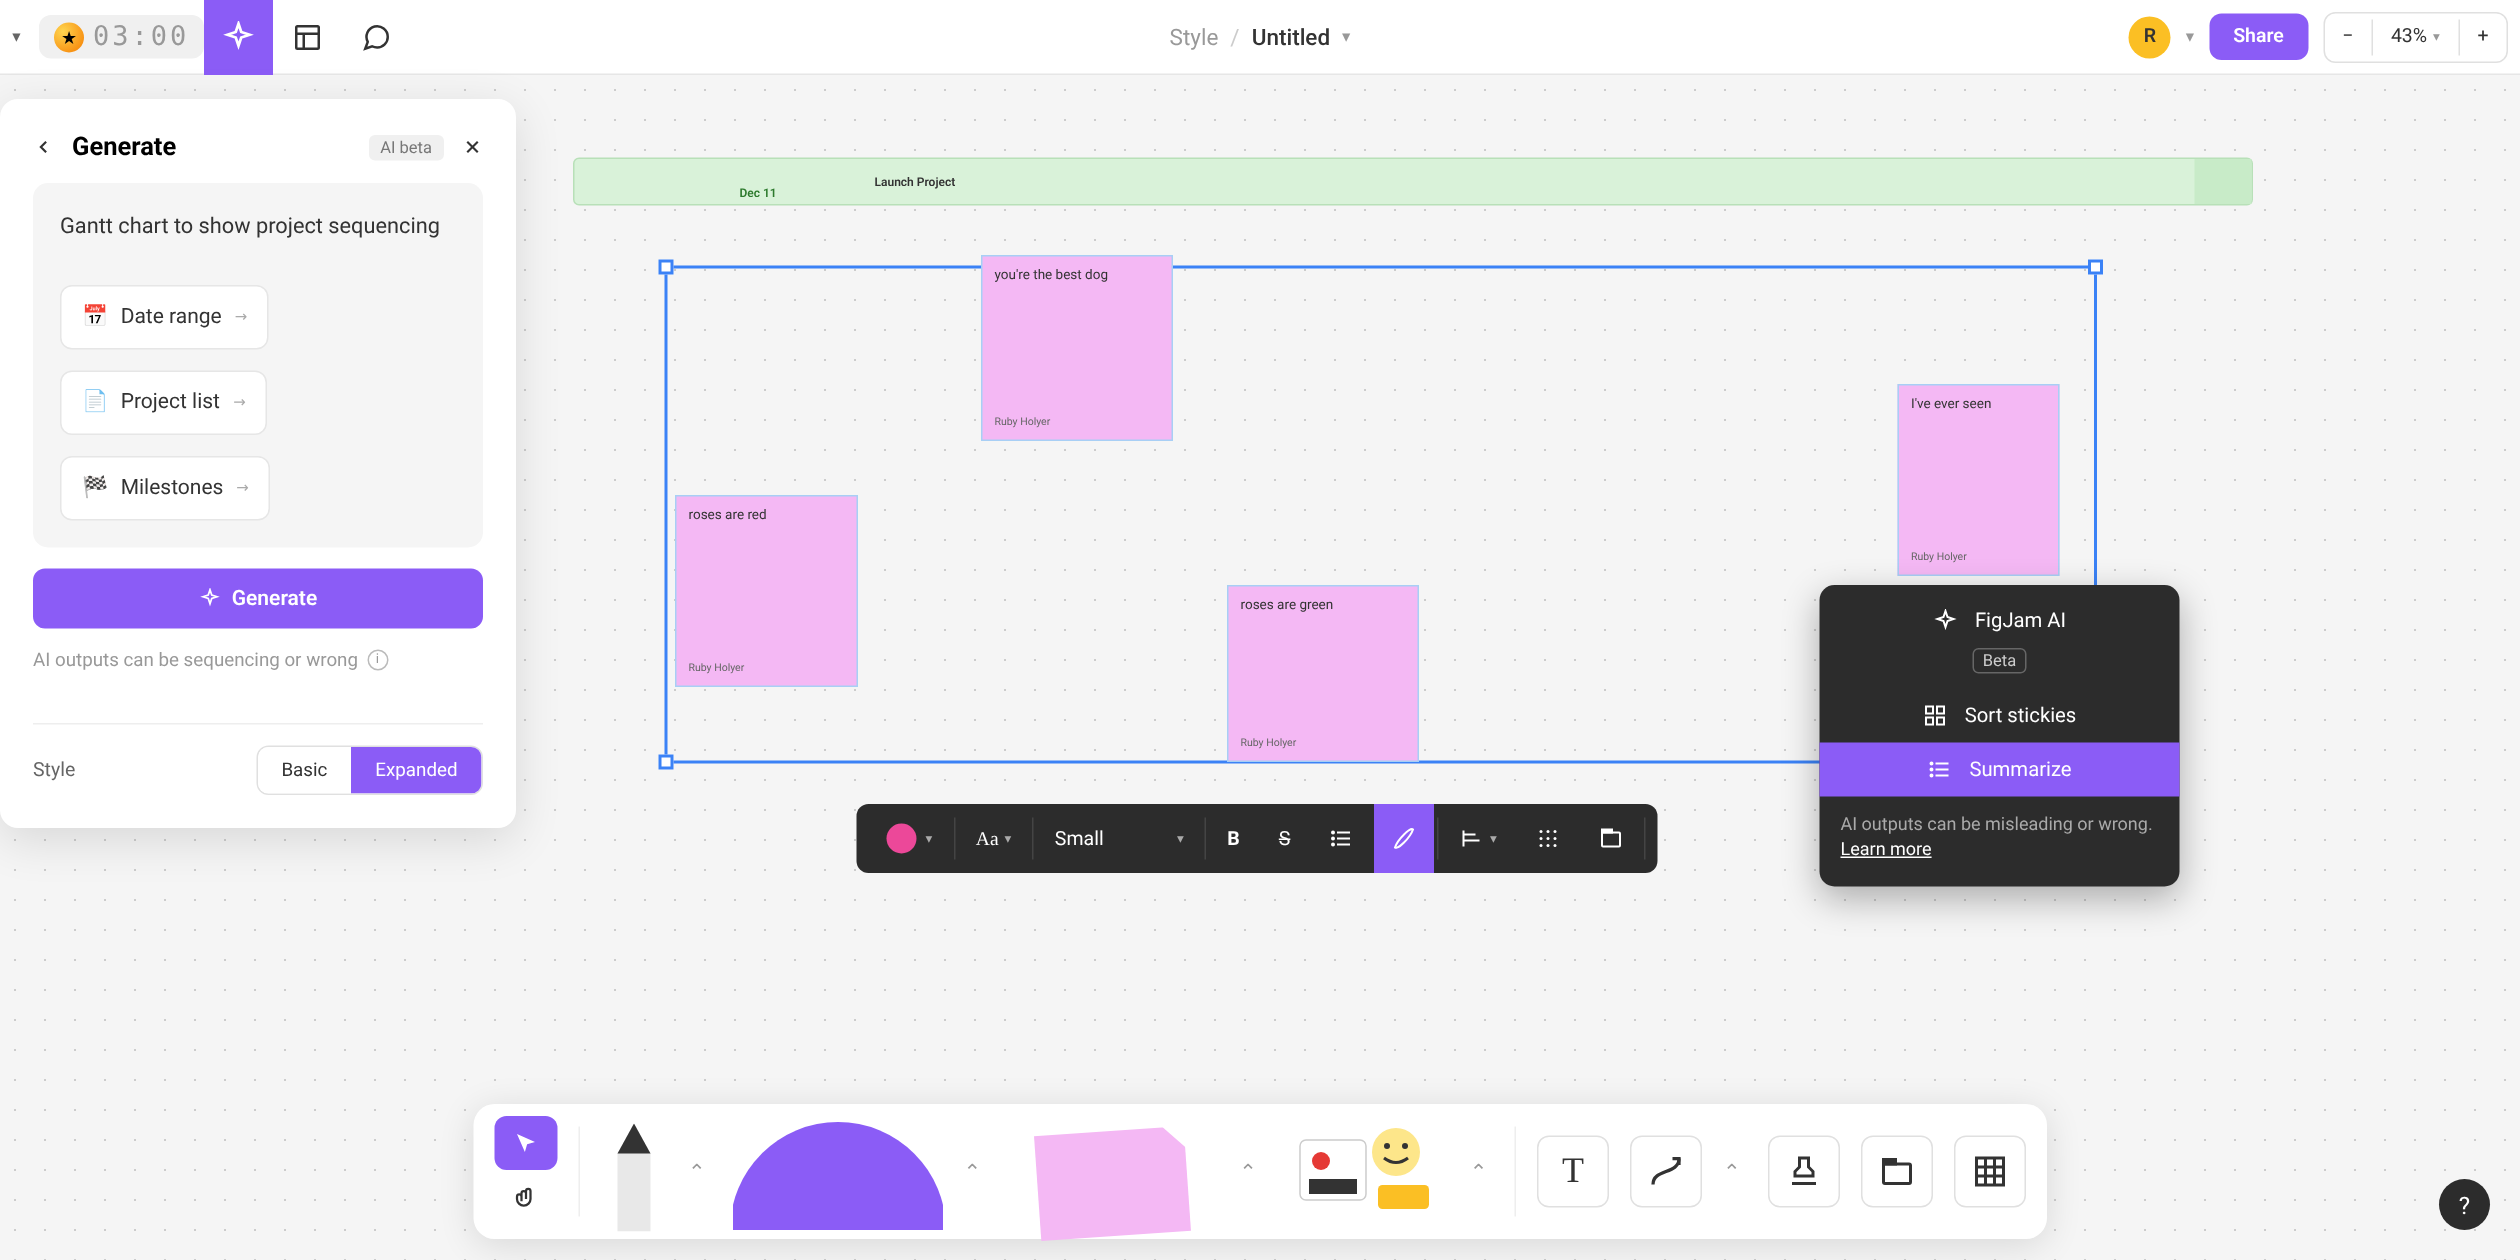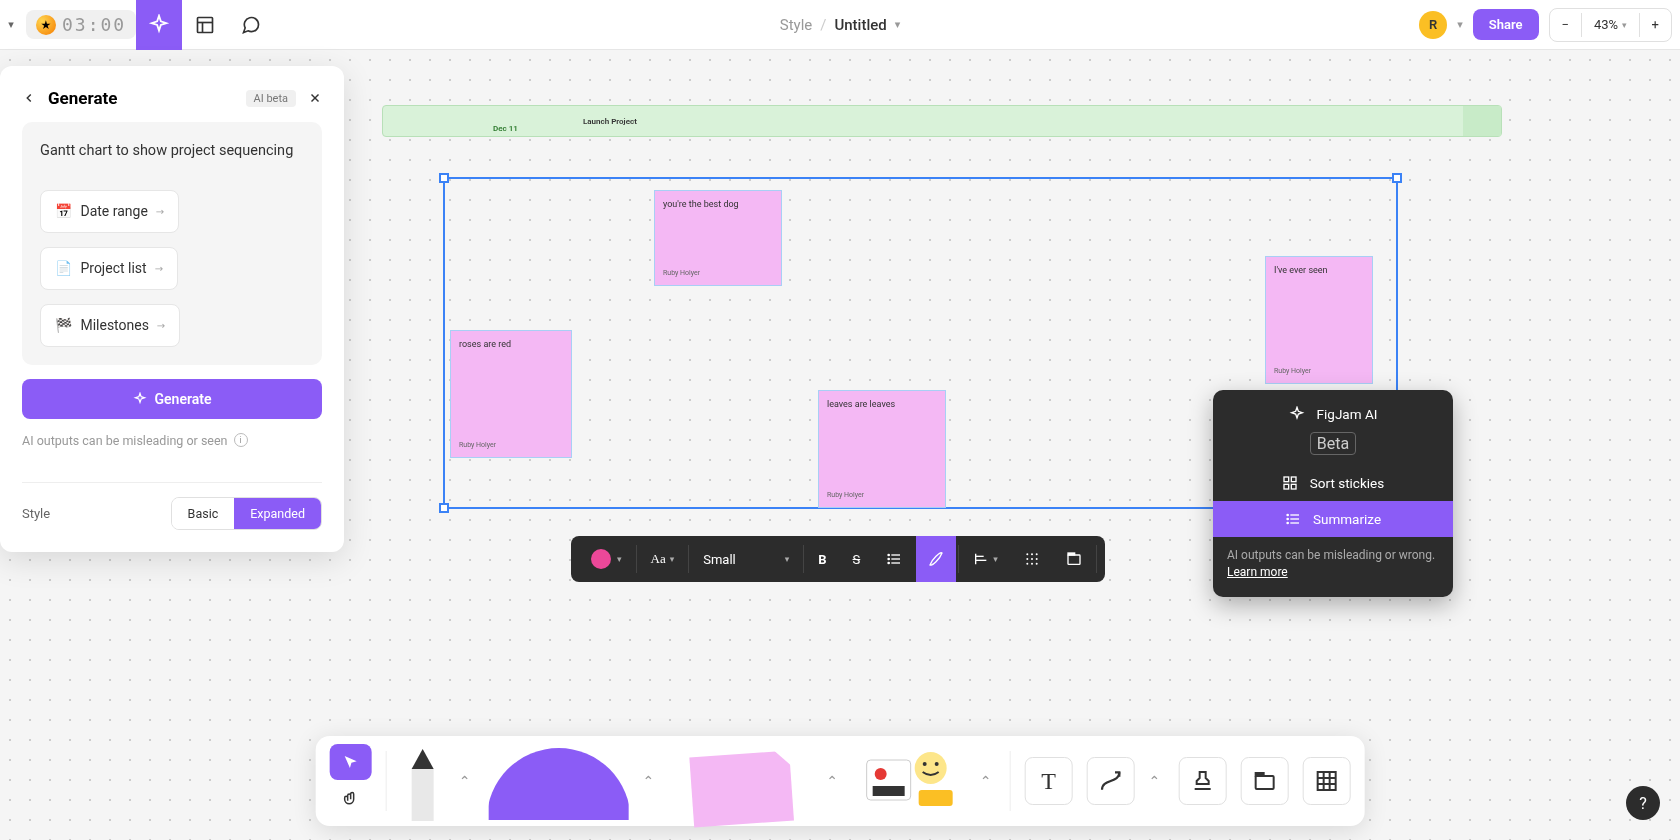--- a/index.html
+++ b/index.html
@@ -70,21 +70,21 @@
 .ctx-item { height: 46px; display: flex; align-items: center; justify-content: center; padding: 0 12px; color: #fff; font-size: 13px; }
 .ctx-swatch { width: 20px; height: 20px; border-radius: 50%; background: #ec4899; }
 .ctx-sep { width: 1px; height: 28px; background: #444; }
 .ctx-active { background: #8b5cf6; }
 
 
 .ai-popup { position: absolute; top: 340px; left: 1213px; width: 240px; background: #2c2c2c; border-radius: 10px; padding: 6px 0; color: #fff; font-size: 13.5px; box-shadow: 0 8px 24px rgba(0,0,0,0.3); }
 .ai-row { display: flex; align-items: center; justify-content: space-between; padding: 10px 14px; gap: 10px; flex-direction: column; }
 .ai-row-left { display: flex; align-items: center; gap: 12px; }
 .ai-row.hover { background: #8b5cf6; }
-.ai-beta { border: 1px solid #666; border-radius: 4px; padding: 1px 6px; font-size: 16px; color: #ccc; }
+.ai-beta { border: 1px solid #666; border-radius: 4px; padding: 1px 6px; font-size: 11px; color: #ccc; }
 .ai-footer { padding: 10px 14px; font-size: 12px; color: #aaa; line-height: 1.4; }
 .ai-footer a { color: #fff; text-decoration: underline; }
 
 
 .bottom-bar { position: absolute; bottom: 14px; left: 50%; transform: translateX(-50%); height: 90px; background: #fff; border-radius: 14px; box-shadow: 0 4px 24px rgba(0,0,0,0.12); display: flex; align-items: center; padding: 0 14px; gap: 14px; }
 .bb-group { display: flex; align-items: center; gap: 10px; }
 .bb-sep { width: 1px; height: 60px; background: #eee; }
 .bb-pointer-stack { display: flex; flex-direction: column; gap: 2px; }
 .bb-pointer { width: 42px; height: 36px; border-radius: 8px; display: flex; align-items: center; justify-content: center; }
 .bb-pointer.active { background: #8b5cf6; color: #fff; }
@@ -163,30 +163,30 @@
     <div class="gantt-end"></div>
   </div>
 
   <div class="selection">
     <div class="sel-handle sel-tl"></div>
     <div class="sel-handle sel-tr"></div>
     <div class="sel-handle sel-bl"></div>
     <div class="sel-handle sel-br"></div>
   </div>
 
-  <div class="sticky" style="top:140px;left:654px;width:128px;height:96px">
+  <div class="sticky" style="top:120px;left:654px;width:128px;height:124px">
     <span>you're the best dog</span>
     <span class="sticky-author">Ruby Holyer</span>
   </div>
   <div class="sticky" style="top:280px;left:450px;width:122px;height:128px">
     <span>roses are red</span>
     <span class="sticky-author">Ruby Holyer</span>
   </div>
   <div class="sticky" style="top:340px;left:818px;width:128px;height:118px">
-    <span>leaves are leaves</span>
+    <span>roses are green</span>
     <span class="sticky-author">Ruby Holyer</span>
   </div>
   <div class="sticky" style="top:206px;left:1265px;width:108px;height:128px">
     <span>I've ever seen</span>
     <span class="sticky-author">Ruby Holyer</span>
   </div>
 
   <div class="ctx-toolbar">
     <div class="ctx-item">
         <div class="ctx-swatch"></div>
@@ -332,21 +332,21 @@
       <span class="chip-arrow">↗</span>
     </div>
   </div>
   <button class="gen-btn">
     <svg width="14" height="14" viewBox="0 0 24 24" fill="none" stroke="#fff" stroke-width="2">
         <path d="M12 2l2 6 6 2-6 2-2 6-2-6-6-2 6-2z"></path>
       </svg>
     <span>Generate</span>
   </button>
   <div class="disclaimer">
-    <span>AI outputs can be misleading or seen</span>
+    <span>AI outputs can be sequencing or wrong</span>
     <span style="border:1px solid #bbb;border-radius:50%;width:14px;height:14px;display:inline-flex;align-items:center;justify-content:center;font-size:9px;color:#999">i</span>
   </div>
   <div class="style-row">
     <span class="style-label">Style</span>
     <div class="style-toggle">
       <div class="style-opt">Basic</div>
       <div class="style-opt active">Expanded</div>
     </div>
   </div>
 </div>

